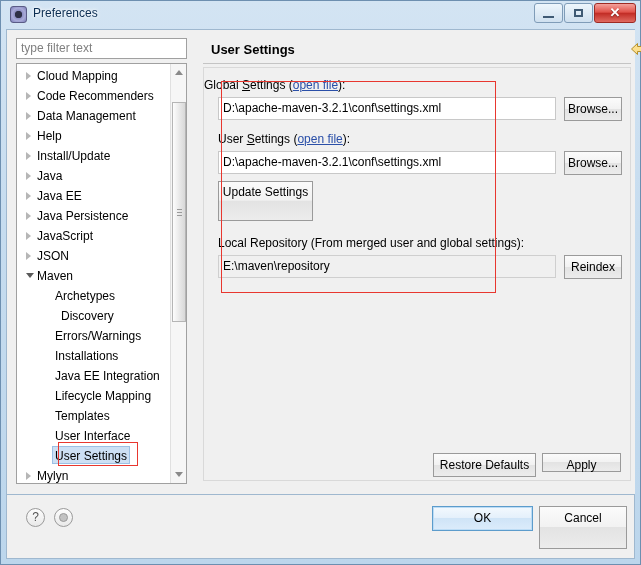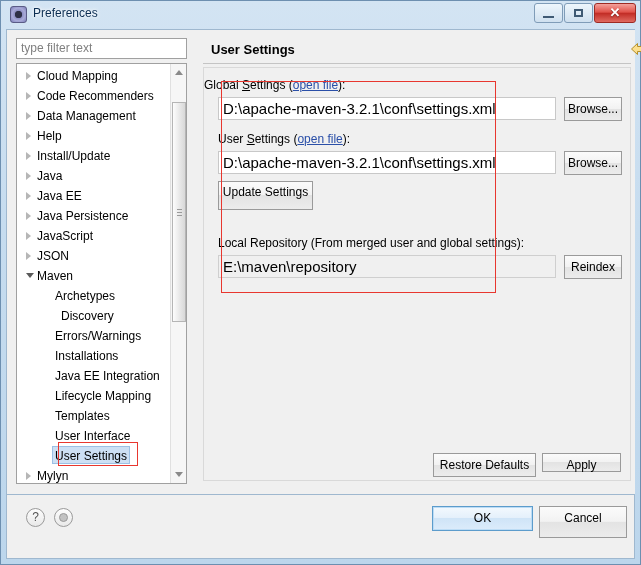--- a/index.html
+++ b/index.html
@@ -155,21 +155,21 @@
     background:#f0f0f0;border:1px solid #d9d9d9;box-sizing:border-box;
   }
   .field-label{
     position:absolute;font-size:12px;color:#000000;white-space:nowrap;
   }
   .field-label .ul{text-decoration:underline;}
   .link{color:#2a4fa8;text-decoration:underline;cursor:pointer;}
   .txtfield{
     position:absolute;height:23px;box-sizing:border-box;
     border:1px solid #c8c8c8;background:#ffffff;
-    font-family:"Liberation Sans", sans-serif;font-size:15px;color:#000000;
+    font-family:"Liberation Sans", sans-serif;font-size:12px;color:#000000;
     padding:0 4px;line-height:21px;overflow:hidden;white-space:nowrap;
   }
   .txtfield.readonly{background:#f0f0f0;border-color:#cfcfcf;}
   .btn{
     position:absolute;box-sizing:border-box;
     background:linear-gradient(to bottom,#fbfbfb 0%,#f2f2f2 48%,#e3e3e3 50%,#ececec 100%);
     border:1px solid #9a9a9a;
     font-family:"Liberation Sans", sans-serif;font-size:12px;color:#000000;
     text-align:center;cursor:default;
   }
@@ -342,21 +342,21 @@
         <div class="field-label" style="left:14px;top:64px;">
           <span>User </span><span class="ul">S</span><span>ettings (</span><span class="link">open file</span><span>):</span>
         </div>
         <div class="txtfield" style="left:14px;top:83px;width:338px;">
           <span>D:\apache-maven-3.2.1\conf\settings.xml</span>
         </div>
         <div class="btn" style="left:360px;top:83px;width:58px;height:24px;line-height:22px;">
           <span>Browse...</span>
         </div>
 
-        <div class="btn" style="left:14px;top:113px;width:95px;height:29px;line-height:21px;">
+        <div class="btn" style="left:14px;top:113px;width:95px;height:40px;line-height:21px;">
           <span>Update Settings</span>
         </div>
 
         <div class="field-label" style="left:14px;top:168px;">Local Repository (From merged user and global settings):</div>
         <div class="txtfield readonly" style="left:14px;top:187px;width:338px;">
           <span>E:\maven\repository</span>
         </div>
         <div class="btn" style="left:360px;top:187px;width:58px;height:24px;line-height:22px;">
           <span>Reindex</span>
         </div>
@@ -374,21 +374,21 @@
   <div id="footer-bar">
     <div class="round-ico" style="left:19px;top:13px;">
       <span>?</span>
     </div>
     <div class="round-ico" style="left:47px;top:13px;">
       <span style="display:inline-block;width:9px;height:9px;border-radius:50%;background:#c2c2c2;border:1px solid #9a9a9a;box-sizing:border-box;vertical-align:middle;"></span>
     </div>
     <div class="btn primary" style="left:425px;top:11px;width:101px;height:25px;line-height:23px;">
       <span>OK</span>
     </div>
-    <div class="btn" style="left:532px;top:11px;width:88px;height:32px;line-height:23px;">
+    <div class="btn" style="left:532px;top:11px;width:88px;height:43px;line-height:23px;">
       <span>Cancel</span>
     </div>
   </div>
 
   <div id="annot-layer">
       <div class="annot" style="left: 220px; top: 80px; width: 275px; height: 212px; border-color: rgb(232, 55, 47);"></div>
       <div class="annot" style="left: 57px; top: 441px; width: 80px; height: 24px; border-color: rgb(232, 55, 47);"></div>
     </div>
 </div>
 

